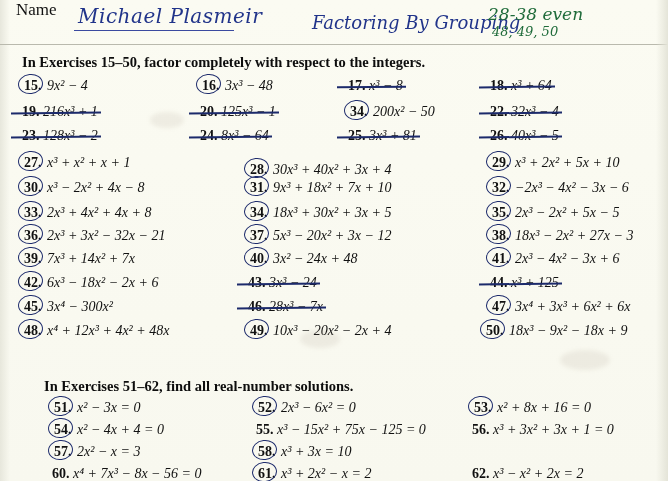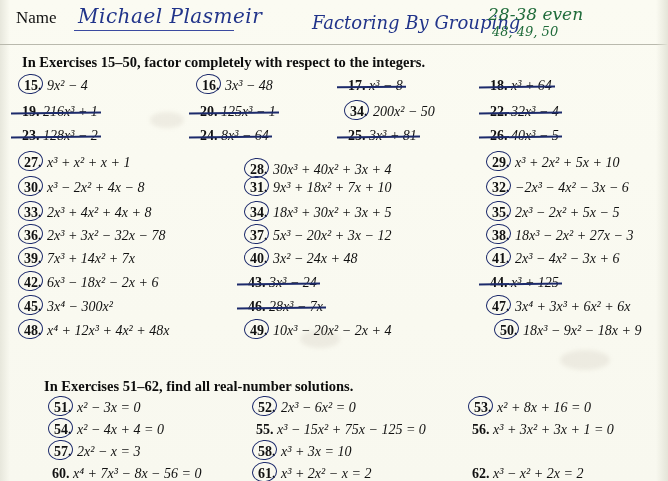--- a/index.html
+++ b/index.html
@@ -27,21 +27,21 @@
   
   .hand{
     font-family:"DejaVu Serif", serif;
     font-style:italic;
     color:#1c2a6b;
   }
   .hand-blue{color:#21348a;}
   .hand-green{color:#1f6b3a;}
 
   #name-label{
-    position:absolute;left:16px;top:8px;
+    position:absolute;left:16px;top:0;
     font-family:"Liberation Serif",serif;
     font-size:17px;color:#111;font-weight:400;
   }
   #name-value{
     position:absolute;left:78px;top:4px;
     font-size:20px;
     letter-spacing:0.5px;
   }
   #name-rule{
     position:absolute;left:74px;top:30px;width:160px;height:1px;background:#3b4aa0;
@@ -122,21 +122,21 @@
 
   <div id="instr-1" class="instr">In Exercises 15–50, factor completely with respect to the integers.</div>
   <div id="instr-2" class="instr">In Exercises 51–62, find all real-number solutions.</div>
 
   <div class="item circled" style="left:14px;top:78px;"><span class="num">15.</span> <span class="expr">9x² − 4</span></div>
   <div class="item struck" style="left:14px;top:104px;"><span class="num">19.</span> <span class="expr">216x³ + 1</span></div>
   <div class="item struck" style="left:14px;top:128px;"><span class="num">23.</span> <span class="expr">128x³ − 2</span></div>
   <div class="item circled" style="left:14px;top:155px;"><span class="num">27.</span> <span class="expr">x³ + x² + x + 1</span></div>
   <div class="item circled" style="left:14px;top:180px;"><span class="num">30.</span> <span class="expr">x³ − 2x² + 4x − 8</span></div>
   <div class="item circled" style="left:14px;top:205px;"><span class="num">33.</span> <span class="expr">2x³ + 4x² + 4x + 8</span></div>
-  <div class="item circled" style="left:14px;top:228px;"><span class="num">36.</span> <span class="expr">2x³ + 3x² − 32x − 78</span></div>
+  <div class="item circled" style="left:14px;top:228px;"><span class="num">36.</span> <span class="expr">2x³ + 3x² − 32x − 21</span></div>
   <div class="item circled" style="left:14px;top:251px;"><span class="num">39.</span> <span class="expr">7x³ + 14x² + 7x</span></div>
   <div class="item circled" style="left:14px;top:275px;"><span class="num">42.</span> <span class="expr">6x³ − 18x² − 2x + 6</span></div>
   <div class="item circled" style="left:14px;top:299px;"><span class="num">45.</span> <span class="expr">3x⁴ − 300x²</span></div>
   <div class="item circled" style="left:14px;top:323px;"><span class="num">48.</span> <span class="expr">x⁴ + 12x³ + 4x² + 48x</span></div>
 
   <div class="item circled" style="left:192px;top:78px;"><span class="num">16.</span> <span class="expr">3x³ − 48</span></div>
   <div class="item struck" style="left:192px;top:104px;"><span class="num">20.</span> <span class="expr">125x³ − 1</span></div>
   <div class="item struck" style="left:192px;top:128px;"><span class="num">24.</span> <span class="expr">8x³ − 64</span></div>
   <div class="item circled" style="left:240px;top:162px;"><span class="num">28.</span> <span class="expr">30x³ + 40x² + 3x + 4</span></div>
   <div class="item circled" style="left:240px;top:180px;"><span class="num">31.</span> <span class="expr">9x³ + 18x² + 7x + 10</span></div>
@@ -150,21 +150,21 @@
   <div class="item struck" style="left:340px;top:78px;"><span class="num">17.</span> <span class="expr">x³ − 8</span></div>
   <div class="item circled" style="left:340px;top:104px;"><span class="num">34.</span> <span class="expr">200x² − 50</span></div>
   <div class="item struck" style="left:340px;top:128px;"><span class="num">25.</span> <span class="expr">3x³ + 81</span></div>
   <div class="item circled" style="left:482px;top:155px;"><span class="num">29.</span> <span class="expr">x³ + 2x² + 5x + 10</span></div>
   <div class="item circled" style="left:482px;top:180px;"><span class="num">32.</span> <span class="expr">−2x³ − 4x² − 3x − 6</span></div>
   <div class="item circled" style="left:482px;top:205px;"><span class="num">35.</span> <span class="expr">2x³ − 2x² + 5x − 5</span></div>
   <div class="item circled" style="left:482px;top:228px;"><span class="num">38.</span> <span class="expr">18x³ − 2x² + 27x − 3</span></div>
   <div class="item circled" style="left:482px;top:251px;"><span class="num">41.</span> <span class="expr">2x³ − 4x² − 3x + 6</span></div>
   <div class="item struck" style="left:482px;top:275px;"><span class="num">44.</span> <span class="expr">x³ + 125</span></div>
   <div class="item circled" style="left:482px;top:299px;"><span class="num">47.</span> <span class="expr">3x⁴ + 3x³ + 6x² + 6x</span></div>
-  <div class="item circled" style="left:490px;top:323px;"><span class="num">50.</span> <span class="expr">18x³ − 9x² − 18x + 9</span></div>
+  <div class="item circled" style="left:476px;top:323px;"><span class="num">50.</span> <span class="expr">18x³ − 9x² − 18x + 9</span></div>
 
   <div class="item struck" style="left:482px;top:78px;"><span class="num">18.</span> <span class="expr">x³ + 64</span></div>
   <div class="item struck" style="left:482px;top:104px;"><span class="num">22.</span> <span class="expr">32x³ − 4</span></div>
   <div class="item struck" style="left:482px;top:128px;"><span class="num">26.</span> <span class="expr">40x³ − 5</span></div>
 
   <div class="item circled" style="left:44px;top:400px;"><span class="num">51.</span> <span class="expr">x² − 3x = 0</span></div>
   <div class="item circled" style="left:44px;top:422px;"><span class="num">54.</span> <span class="expr">x² − 4x + 4 = 0</span></div>
   <div class="item circled" style="left:44px;top:444px;"><span class="num">57.</span> <span class="expr">2x² − x = 3</span></div>
   <div class="item" style="left:44px;top:466px;"><span class="num">60.</span> <span class="expr">x⁴ + 7x³ − 8x − 56 = 0</span></div>
 

